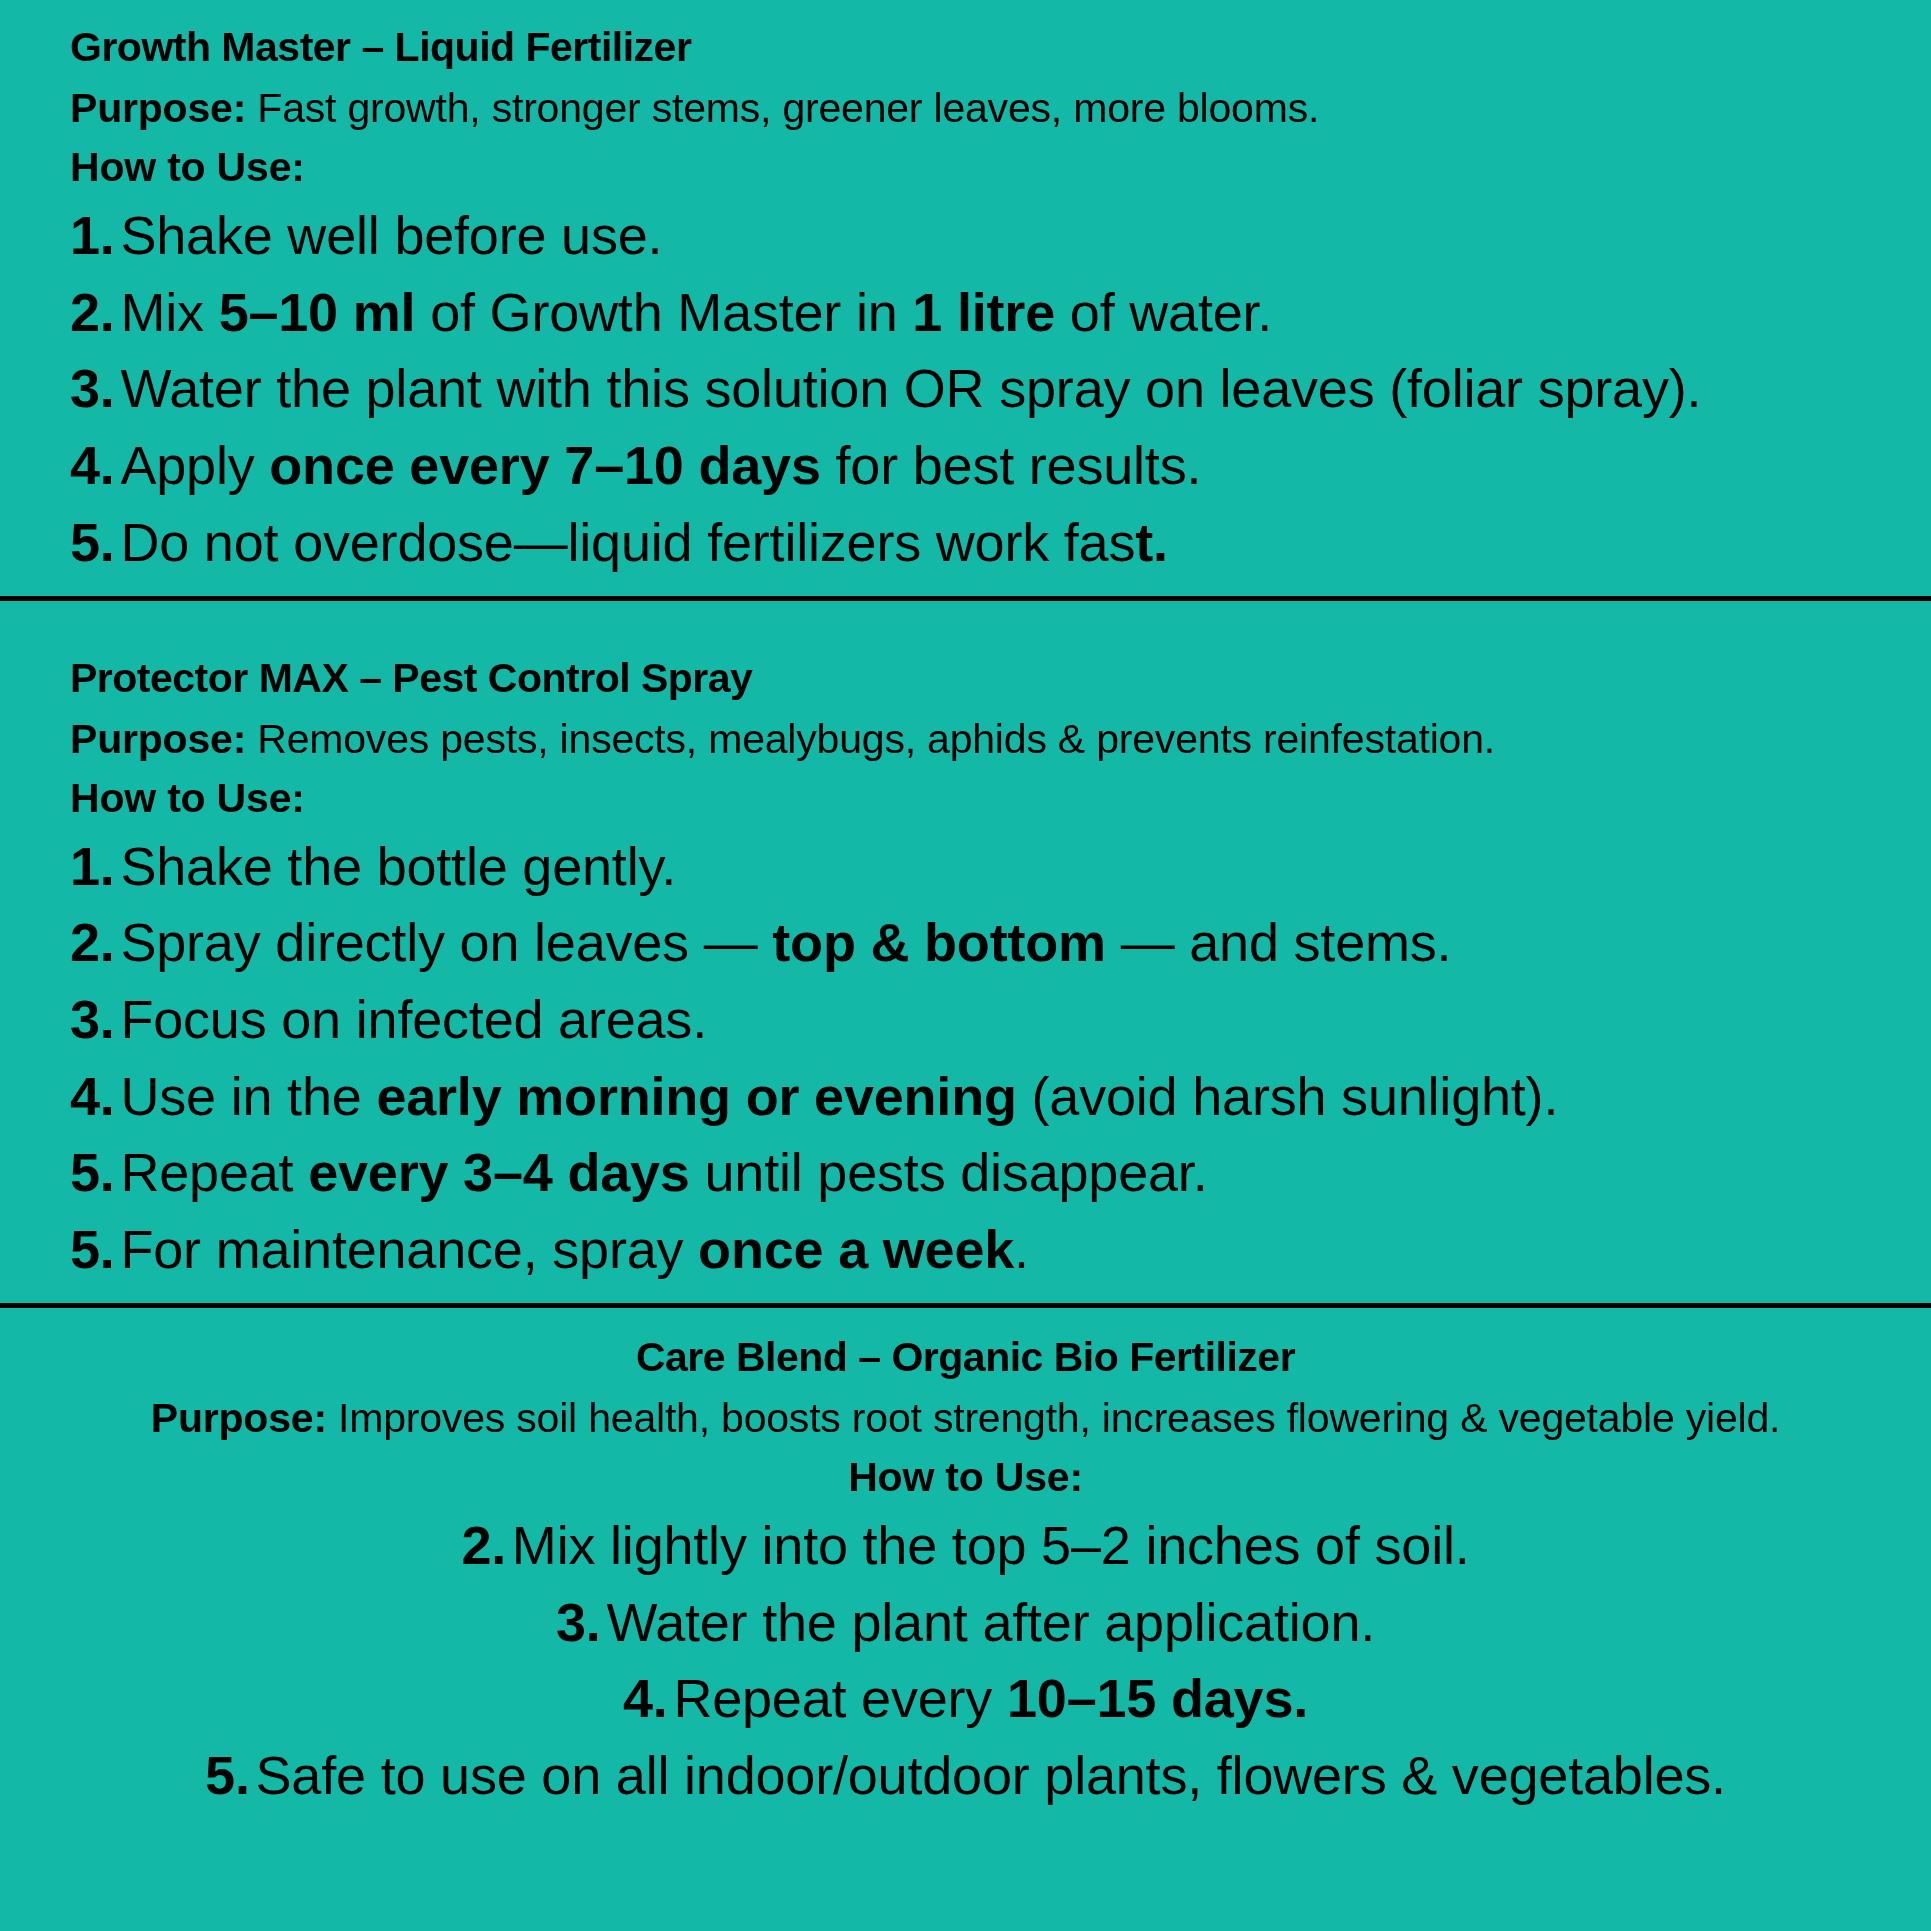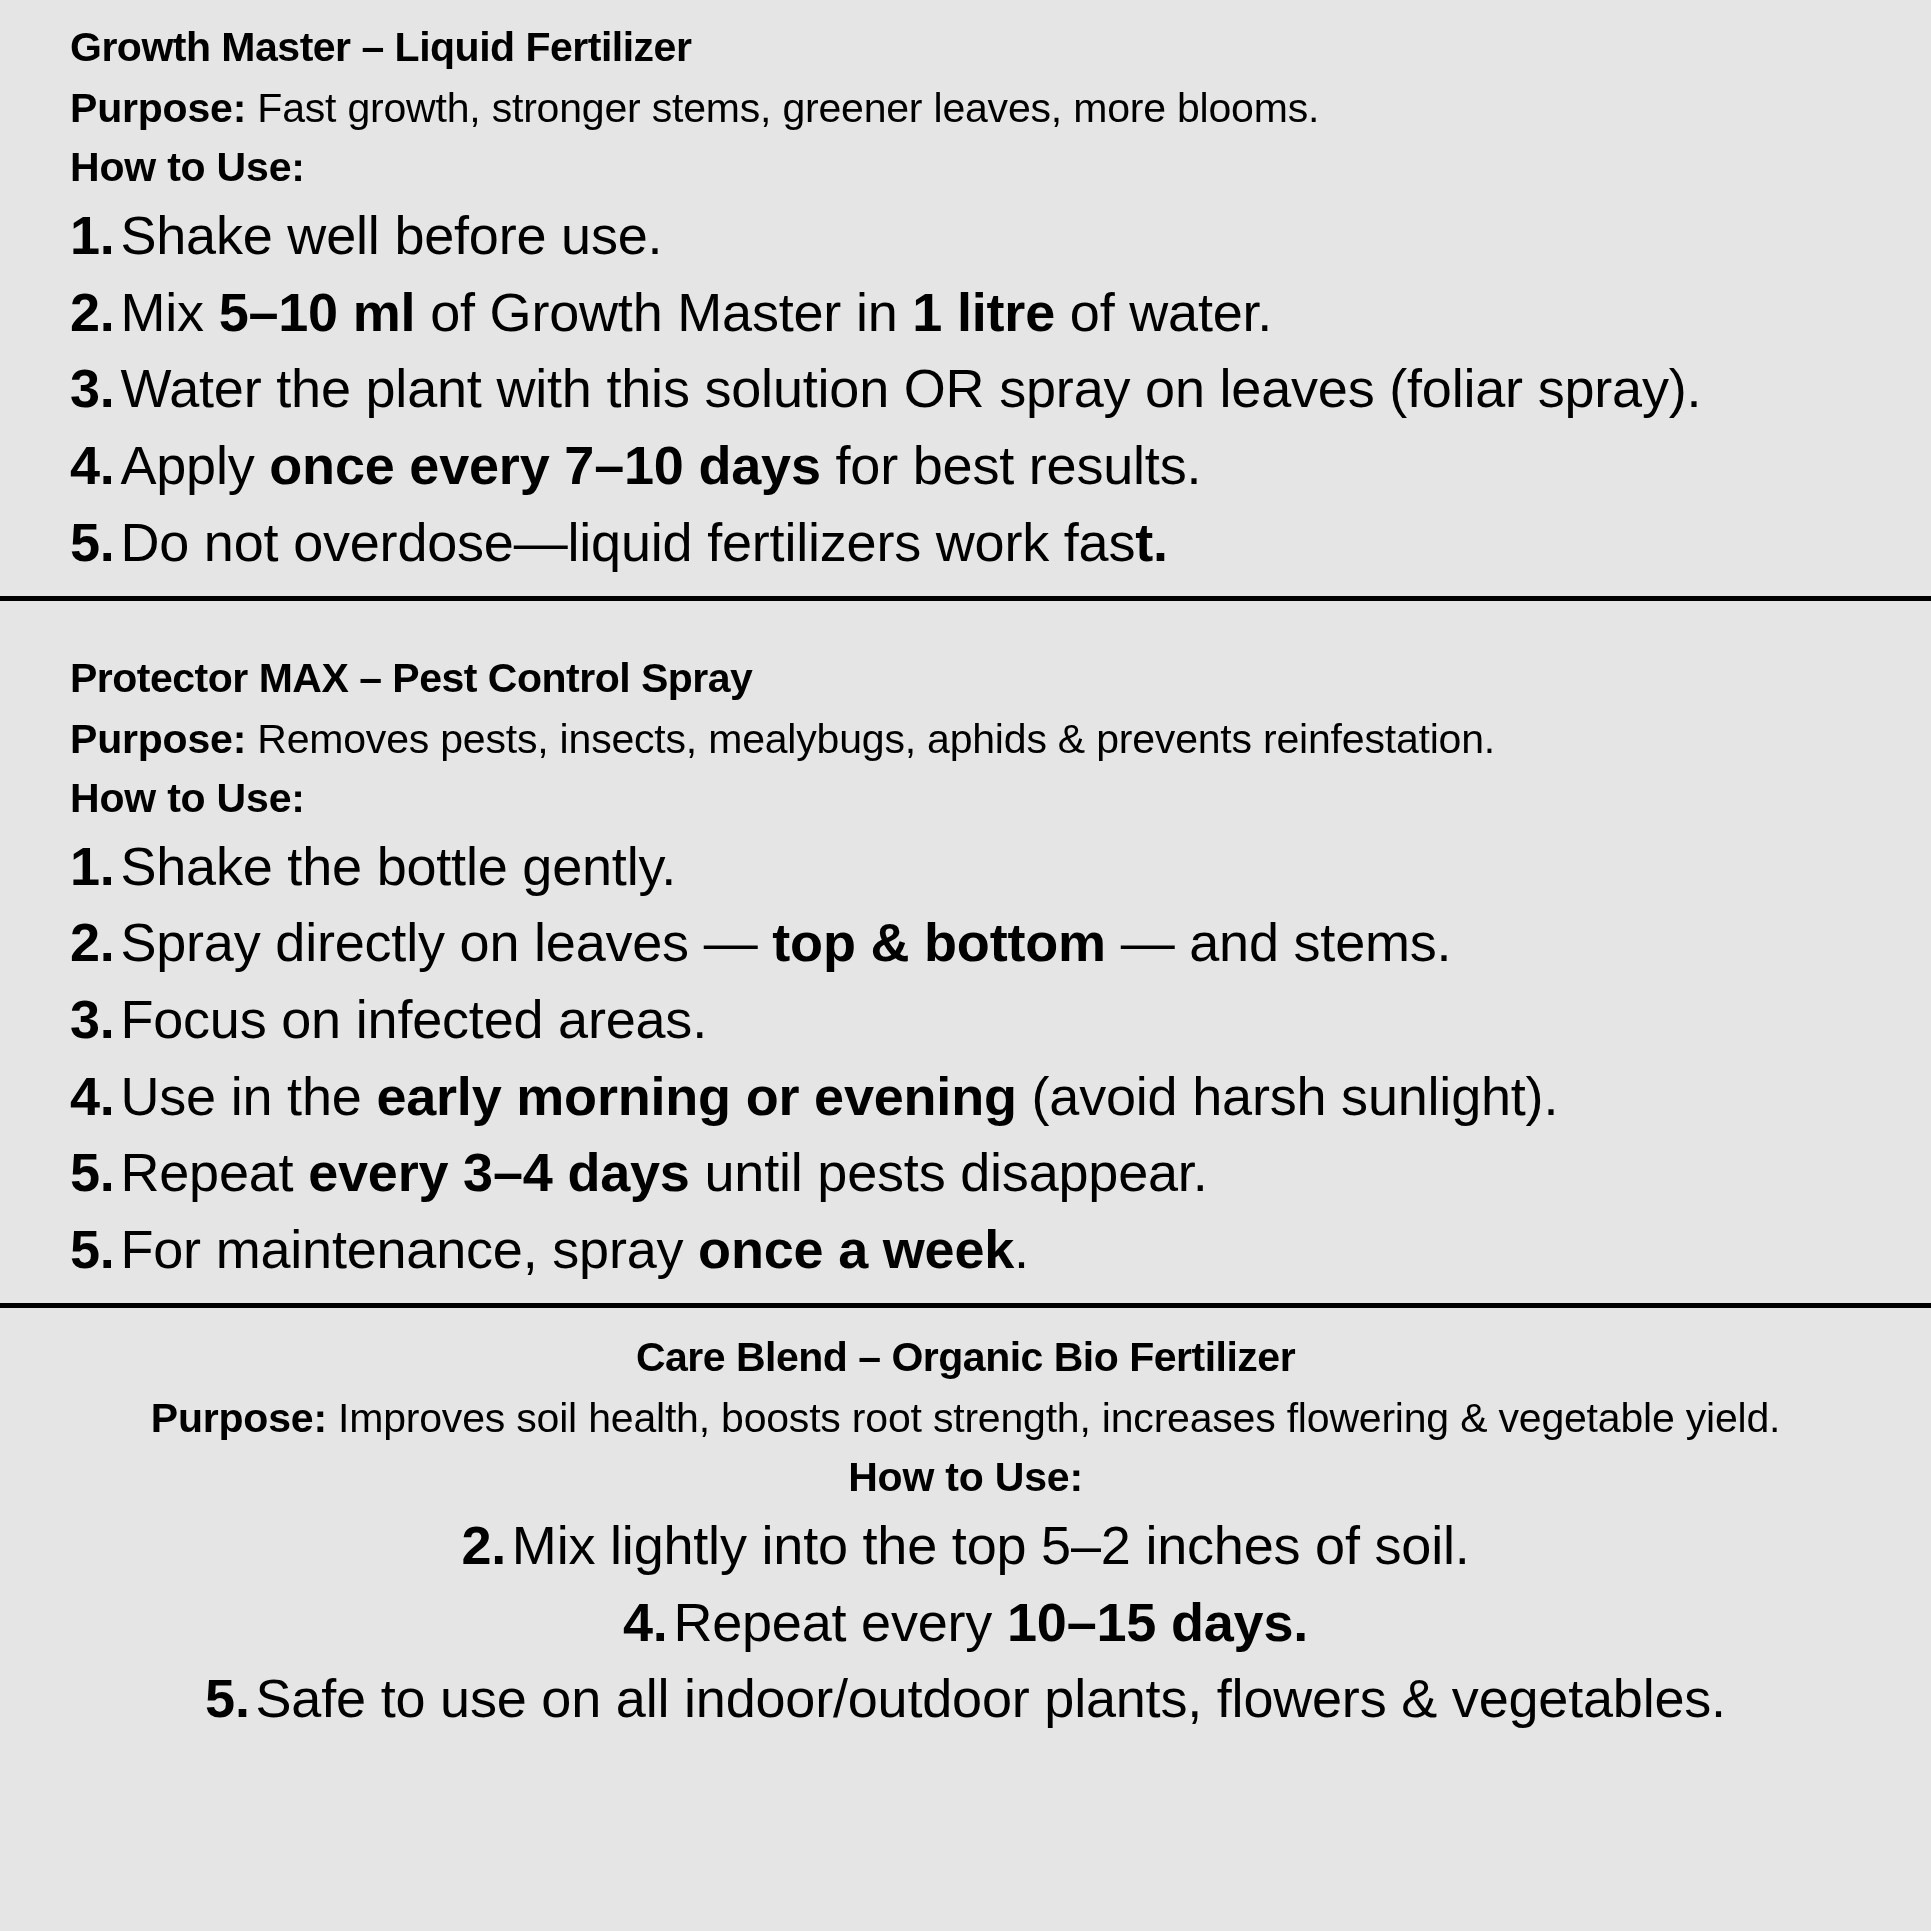--- a/index.html
+++ b/index.html
@@ -13,21 +13,21 @@
     font-family: "Liberation Sans", sans-serif;
     color: #000000;
     -webkit-font-smoothing: antialiased;
   }
 
   .page {
     width: 1931px;
     height: 1931px;
     box-sizing: border-box;
     position: relative;
-    background: #e5e5e5;
+    background: #14b8a6;
     overflow: hidden;
   }
 
   .section {
     box-sizing: border-box;
     padding: 0 70px;
   }
 
   
   .section-1 { padding-top: 21px; padding-bottom: 17.4px; }
@@ -129,19 +129,20 @@
   </div>
 
   <div class="divider" style="background: rgb(0, 0, 0);"></div>
 
   <div class="section section-3">
     <h1 class="title">Care Blend – Organic Bio Fertilizer</h1>
     <p class="purpose"><span class="lbl">Purpose:</span><span> Improves soil health, boosts root strength, increases flowering &amp; vegetable yield.</span></p>
     <p class="howto">How to Use:</p>
     <ol class="steps">
       <li class="step"><span class="num">2.</span><span class="txt">Mix lightly into the top 5–2 inches of soil.</span></li>
+      <li class="step"><span class="num">3.</span><span class="txt">Water the plant after application.</span></li>
       <li class="step"><span class="num">4.</span><span class="txt">Repeat every <b>10–15 days.</b></span></li>
       <li class="step"><span class="num">5.</span><span class="txt">Safe to use on all indoor/outdoor plants, flowers &amp; vegetables.</span></li>
     </ol>
   </div>
 
 </div>
 
 
 </body></html>

